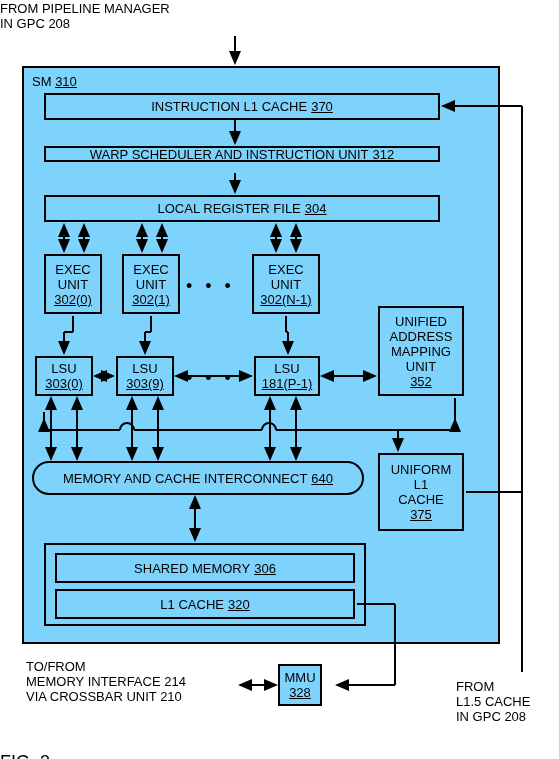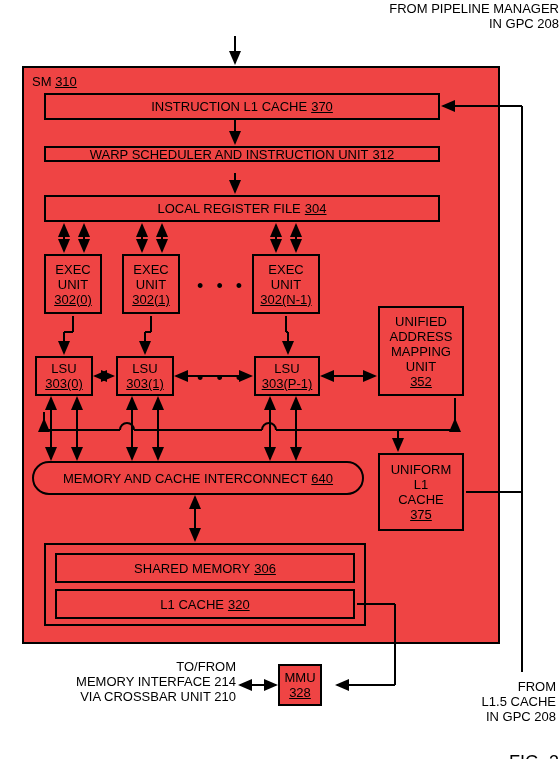--- a/index.html
+++ b/index.html
@@ -10,31 +10,31 @@
     height: 759px;
     background: #fff;
     font-family: Arial, Helvetica, sans-serif;
     font-size: 13px;
     color: #000;
     position: relative;
   }
   .abs { position: absolute; }
   .box {
     border: 2px solid #000;
-    background: #ef4444;
+    background: #7dd3fc;
     text-align: center;
     display: flex;
     flex-direction: column;
     justify-content: center;
     align-items: center;
     padding: 2px;
   }
   .rounded { border-radius: 18px; }
   .under { text-decoration: underline; }
-  .lbl { text-align: right; line-height: 1.15; }
+  .lbl { text-align: left; line-height: 1.15; }
   .fig { font-size: 18px; font-weight: normal; margin-top: 18px; }
   svg { position: absolute; left: 0; top: 0; pointer-events: none; }
 </style>
 </head>
 <body>
 
 <div class="abs lbl" style="left:0;top:2px;width:559px">
   <div>FROM PIPELINE MANAGER</div>
   <div>IN GPC 208</div>
 </div>
@@ -85,26 +85,26 @@
   <div>UNIT</div>
   <div class="under">352</div>
 </div>
 
 <div class="abs box" style="left:35px;top:356px;width:58px;height:40px">
   <div>LSU</div>
   <div class="under">303(0)</div>
 </div>
 <div class="abs box" style="left:116px;top:356px;width:58px;height:40px">
   <div>LSU</div>
-  <div class="under">303(1)</div>
+  <div class="under">303(9)</div>
 </div>
 <div class="abs lbl" style="left:186px;top:368px;width:60px;font-size:18px;letter-spacing:4px">• • •</div>
 <div class="abs box" style="left:254px;top:356px;width:66px;height:40px">
   <div>LSU</div>
-  <div class="under">303(P-1)</div>
+  <div class="under">181(P-1)</div>
 </div>
 
 <div class="abs box rounded" style="left:32px;top:461px;width:332px;height:34px;flex-direction:row;gap:4px">
   <span>MEMORY AND CACHE INTERCONNECT</span>
   <span class="under">640</span>
 </div>
 
 <div class="abs box" style="left:378px;top:453px;width:86px;height:78px">
   <div>UNIFORM</div>
   <div>L1</div>

